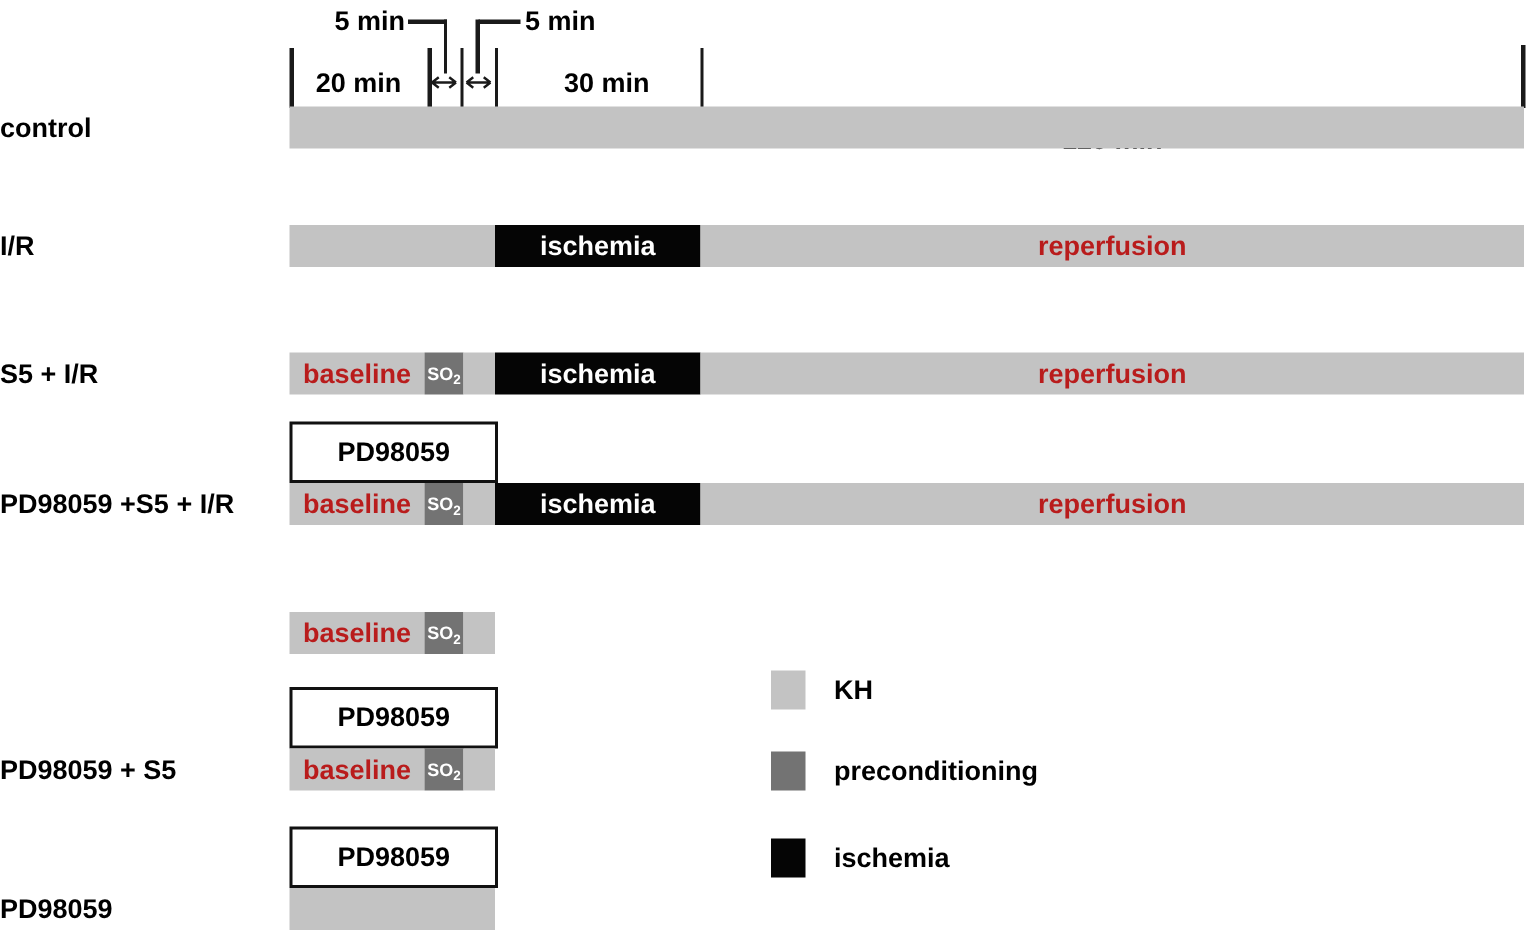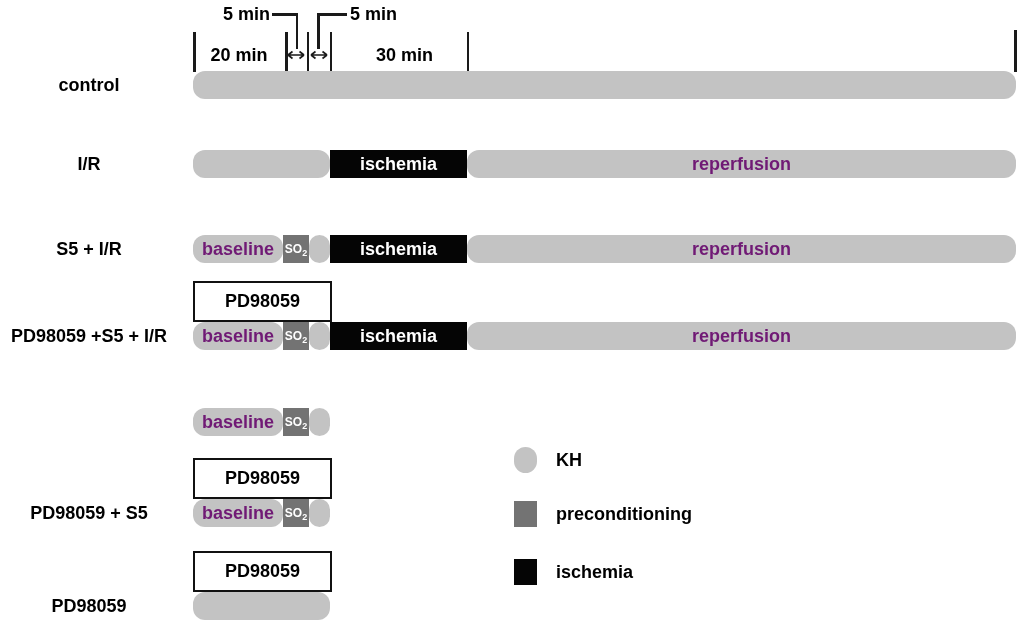--- a/index.html
+++ b/index.html
@@ -12,28 +12,28 @@
   .tick{position:absolute;width:2.5px;height:40px;top:32px;background:#1a1a1a;}
   .hline{position:absolute;height:2.5px;background:#1a1a1a;}
   .vline{position:absolute;width:2.5px;background:#1a1a1a;}
   
   .axis-label{position:absolute;top:43px;height:25px;line-height:25px;
     text-align:center;font-size:18px;}
   .min5{position:absolute;top:3px;height:22px;line-height:22px;font-size:18px;}
   
   .seg{position:absolute;height:28px;display:flex;align-items:center;
     justify-content:center;font-size:18px;}
-  .kh{background:#c3c3c3;color:#701a75;border-radius:12px;}
+  .kh{background:#c3c3c3;color:#b91c1c;}
   .pc{background:#737373;color:#fff;}
   .isch{background:#050505;color:#fff;}
   .so2{font-size:12px;letter-spacing:0;}
   .so2 .sub{font-size:9px;align-self:flex-end;margin-bottom:5px;}
   
   .row-label{position:absolute;left:0;width:178px;height:28px;line-height:28px;
-    text-align:center;font-size:18px;white-space:nowrap;}
+    text-align:left;font-size:18px;white-space:nowrap;}
   
   .pd-box{position:absolute;left:193px;width:139px;height:41px;background:#fff;
     border:2.5px solid #111;box-sizing:border-box;display:flex;align-items:center;
     justify-content:center;font-size:18px;}
   
   .swatch{position:absolute;left:514px;width:23px;height:26px;}
   .legend-label{position:absolute;left:556px;height:26px;line-height:26px;
     font-size:18px;white-space:nowrap;}
   .arrow{position:absolute;top:49px;width:20px;height:12px;}
 </style>

